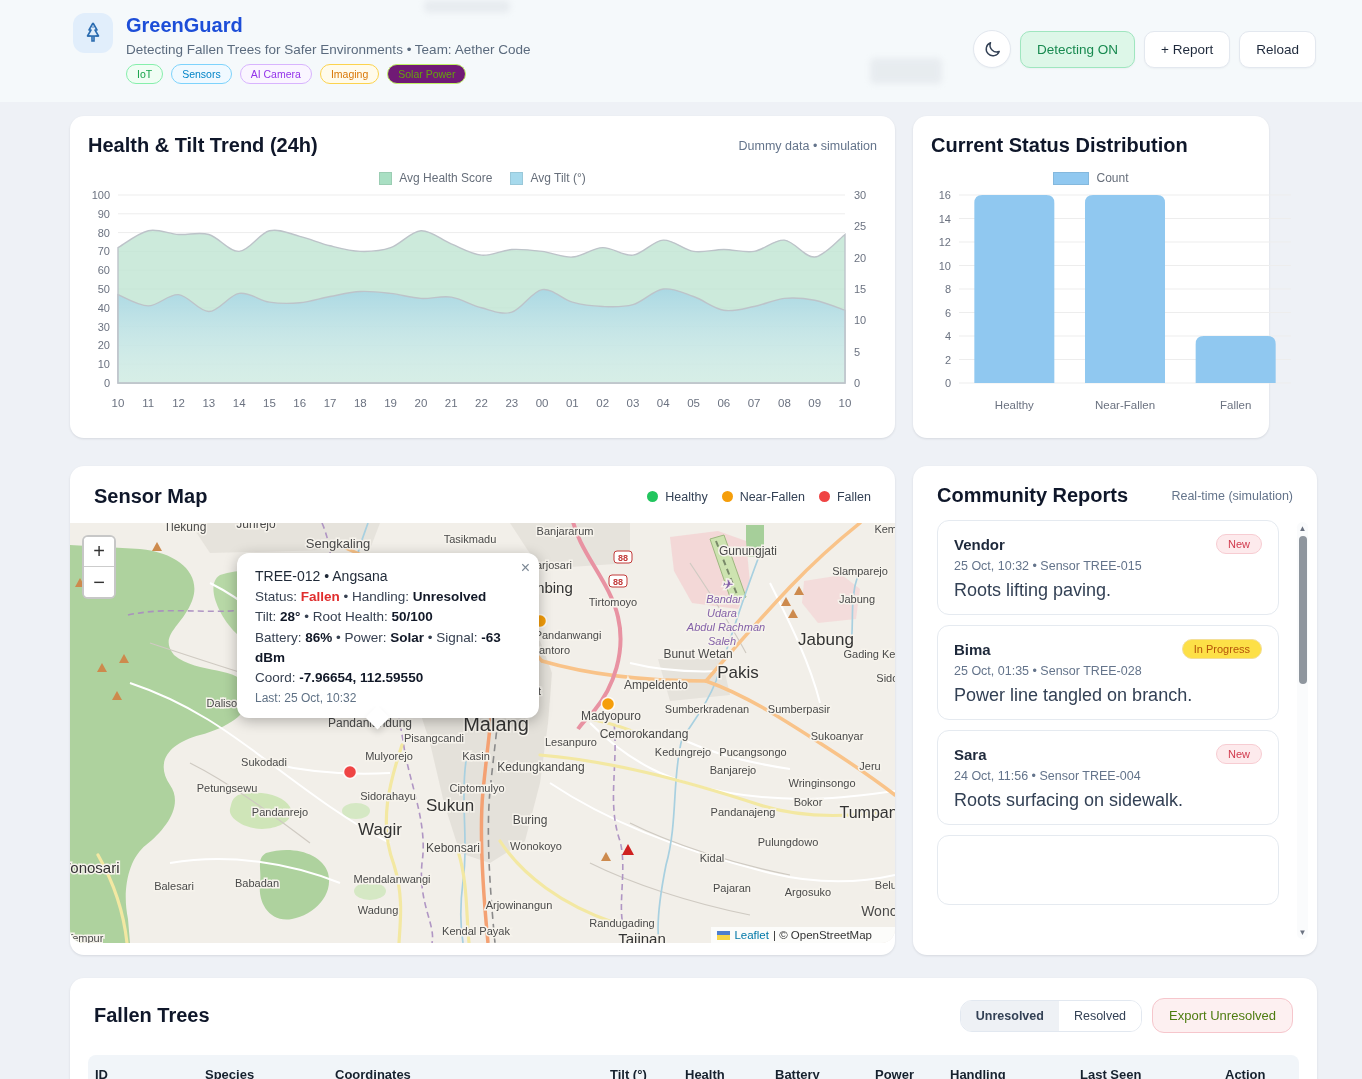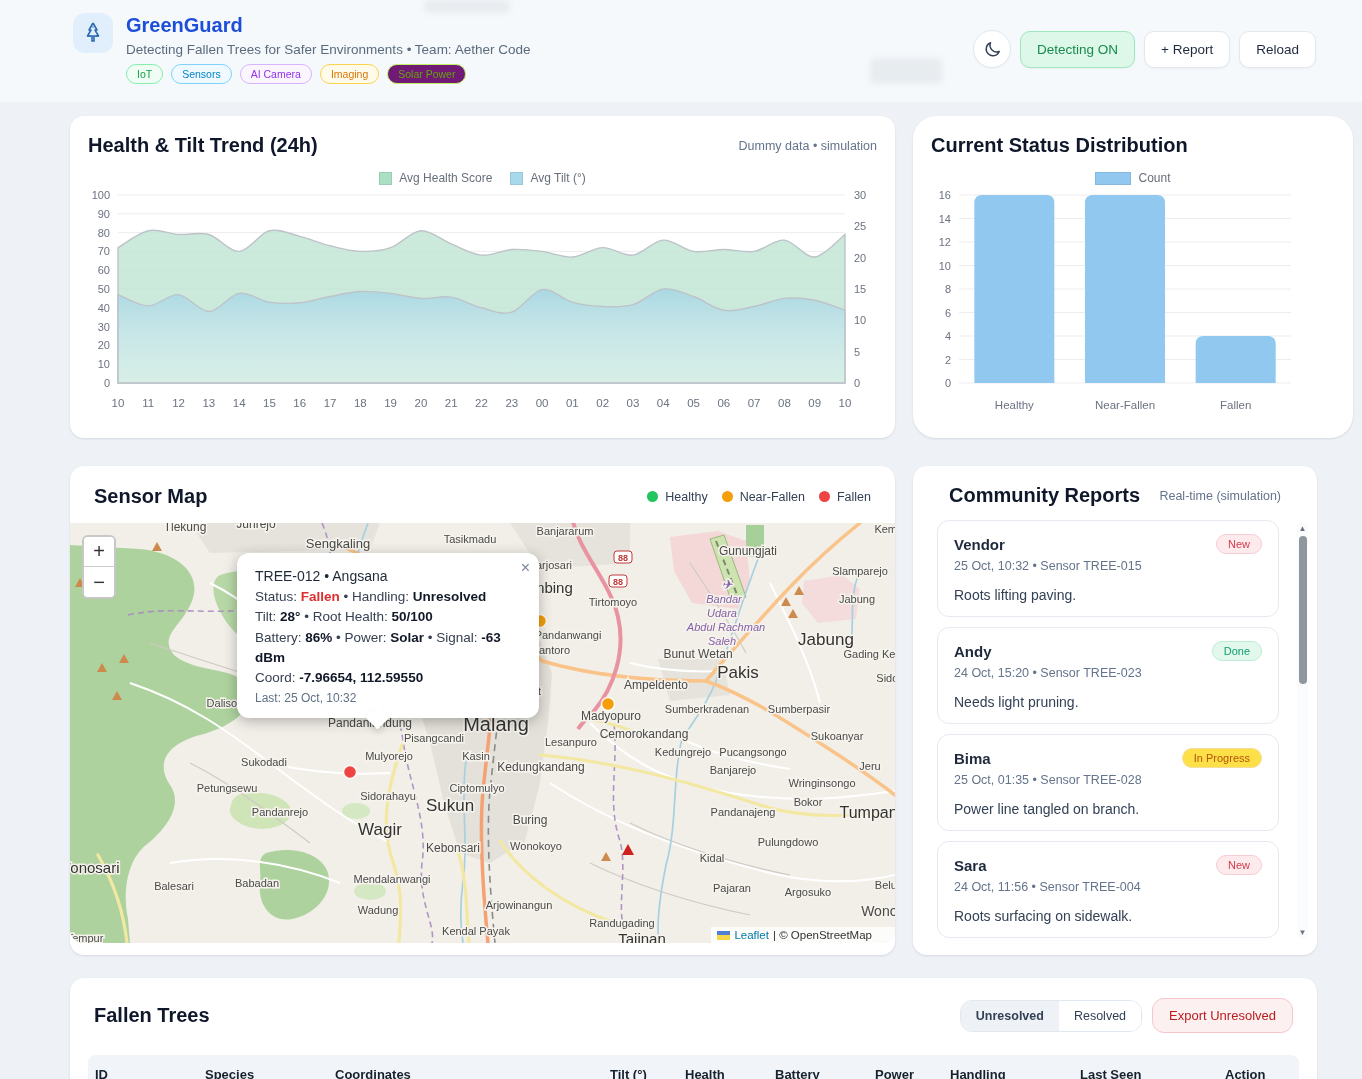--- a/index.html
+++ b/index.html
@@ -23,21 +23,21 @@
   .btn { height:37px; border-radius:10px; border:1px solid #e3e8ef; background:#fff; font-size:13.5px; color:#1e293b; padding:0 16px; display:flex; align-items:center; justify-content:center; cursor:pointer; box-shadow:0 1px 2px rgba(16,24,40,.04); font-family:inherit; }
   .btn.icon-btn { width:38px; height:38px; border-radius:50%; padding:0; }
   .btn.sim { background:#ddf7e8; border-color:#9fe6bf; color:#188a50; }
 
   
   .card { position:absolute; background:#fff; border-radius:14px; box-shadow:0 1px 3px rgba(16,24,40,.07), 0 1px 2px rgba(16,24,40,.04); }
   .card-title { font-size:20px; font-weight:700; color:#0f172a; }
   .card-note { font-size:12.5px; color:#64748b; }
 
   #card-trend { left:70px; top:116px; width:825px; height:322px; padding:18px; }
-  #card-status { left:913px; top:116px; width:440px; height:322px; padding:18px;border-radius:23px; }
+  #card-status { left:913px; top:116px; width:356px; height:322px; padding:18px; }
   .card-head { display:flex; justify-content:space-between; align-items:center; }
   .legend-row { display:flex; justify-content:center; gap:18px; margin-top:14px; margin-bottom:2px; align-items:center; }
   .legend-item { display:flex; gap:7px; align-items:center; font-size:12px; color:#666e7a; }
   .swatch { width:13px; height:13px; border:1px solid rgba(0,0,0,.08); }
   .swatch.wide { width:36px; height:13px; }
   .axis-text { font-size:11px; fill:#6b7280; }
   .xlab { font-size:11.5px; fill:#6b7280; }
 
   
   #card-map { left:70px; top:466px; width:825px; height:489px; }
@@ -56,44 +56,44 @@
   .popup-line.title { color:#1f2937; font-size:14px; }
   .popup-line.small { font-size:12px; color:#5f7185; margin-top:1px; }
   .popup-line b { color:#111827; }
   .attribution { position:absolute; right:0; bottom:0; background:rgba(255,255,255,.78); font-size:11.5px; color:#333; padding:2px 23px 2px 6px; z-index:6; display:flex; align-items:center; gap:4px; }
   .ua-flag { width:13px; height:9px; display:inline-block; }
   .ua-flag .b { display:block; width:100%; height:50%; background:#4e7fd0; }
   .ua-flag .y { display:block; width:100%; height:50%; background:#f7d648; }
   .attribution .leaflet-link { color:#0078a8; }
 
   
-  #card-reports { left:913px; top:466px; width:404px; height:489px; padding:18px 36px; }
+  #card-reports { left:913px; top:466px; width:404px; height:489px; padding:18px 24px; }
   .reports-list { position:absolute; left:24px; right:38px; top:54px; bottom:14px; overflow:hidden; display:flex; flex-direction:column; gap:10px; }
   .report-item { border:1px solid #e5eaf0; border-radius:12px; padding:13px 16px; background:#fff; flex:none; }
   .report-top { display:flex; justify-content:space-between; align-items:center; }
   .report-name { font-size:15px; font-weight:700; color:#1e293b; }
   .badge { font-size:11px; padding:3px 11px; border-radius:999px; border:1px solid; }
   .badge.new { background:#fdeaec; color:#d23b4e; border-color:#f7ccd2; }
   .badge.done { background:#e3f8ed; color:#0e9f6e; border-color:#bdebd6; }
   .badge.progress { background:#fde047; color:#b45309; border-color:#f3df9a;margin-left:36px; }
   .report-meta { font-size:12.5px; color:#64748b; margin-top:5px; }
-  .report-msg { font-size:14px; color:#334155; margin-top:14px; }
+  .report-msg { font-size:18px; color:#334155; margin-top:7px; }
   .report-item.stub { height:70px; }
   .v-scrollbar { position:absolute; right:9px; top:56px; bottom:16px; width:11px; background:#fafbfc; border-radius:6px; }
   .v-scrollbar .arrow { position:absolute; left:1px; width:9px; text-align:center; font-size:8px; color:#6b7280; }
   .v-scrollbar .thumb { position:absolute; left:1.5px; top:14px; width:8px; height:148px; background:#8f969e; border-radius:5px; }
 
   
   #card-fallen { left:70px; top:978px; width:1247px; height:190px; }
   #card-fallen .card-head { padding:20px 24px 0 24px; }
   .fallen-actions { display:flex; gap:10px; align-items:center; }
   .seg-ctl { display:flex; border:1px solid #e2e8f0; border-radius:12px; overflow:hidden; background:#fff; }
   .seg { padding:8px 15px; font-size:12.5px; color:#334155; cursor:pointer; background:#fff; border:none; font-family:inherit; }
   .seg.active { background:#eef1f5; font-weight:700; }
-  .btn-export { padding:9px 16px; font-size:13px; color:#b91c1c; background:#fdf0f1; border:1.5px solid #f6c6cc; border-radius:12px; cursor:pointer; font-family:inherit; }
+  .btn-export { padding:9px 16px; font-size:13px; color:#4d7c0f; background:#fdf0f1; border:1.5px solid #f6c6cc; border-radius:12px; cursor:pointer; font-family:inherit; }
   .table-head { margin:22px 18px 0 18px; background:#f1f5f9; border-radius:8px 8px 0 0; display:grid; grid-template-columns:110px 130px 275px 75px 90px 100px 75px 130px 145px 1fr; padding:12px 0 12px 7px; }
   .th { font-size:13px; font-weight:700; color:#16212e; }
 </style>
 </head>
 <body>
 
 <div class="app-header">
   <div class="ghost" style="left:424px;top:0;width:86px;height:13px;"></div>
   <div class="ghost" style="left:870px;top:58px;width:72px;height:26px;"></div>
   <div class="logo-badge">
@@ -479,28 +479,20 @@
     <div class="report-item">
       <div class="report-top">
         <span class="report-name">Vendor</span>
         <span class="badge new">New</span>
       </div>
       <div class="report-meta">25 Oct, 10:32 • Sensor TREE-015</div>
       <div class="report-msg">Roots lifting paving.</div>
     </div>
     <div class="report-item">
       <div class="report-top">
-        <span class="report-name">Andy</span>
-        <span class="badge done">Done</span>
-      </div>
-      <div class="report-meta">24 Oct, 15:20 • Sensor TREE-023</div>
-      <div class="report-msg">Needs light pruning.</div>
-    </div>
-    <div class="report-item">
-      <div class="report-top">
         <span class="report-name">Bima</span>
         <span class="badge progress">In Progress</span>
       </div>
       <div class="report-meta">25 Oct, 01:35 • Sensor TREE-028</div>
       <div class="report-msg">Power line tangled on branch.</div>
     </div>
     <div class="report-item">
       <div class="report-top">
         <span class="report-name">Sara</span>
         <span class="badge new">New</span>

